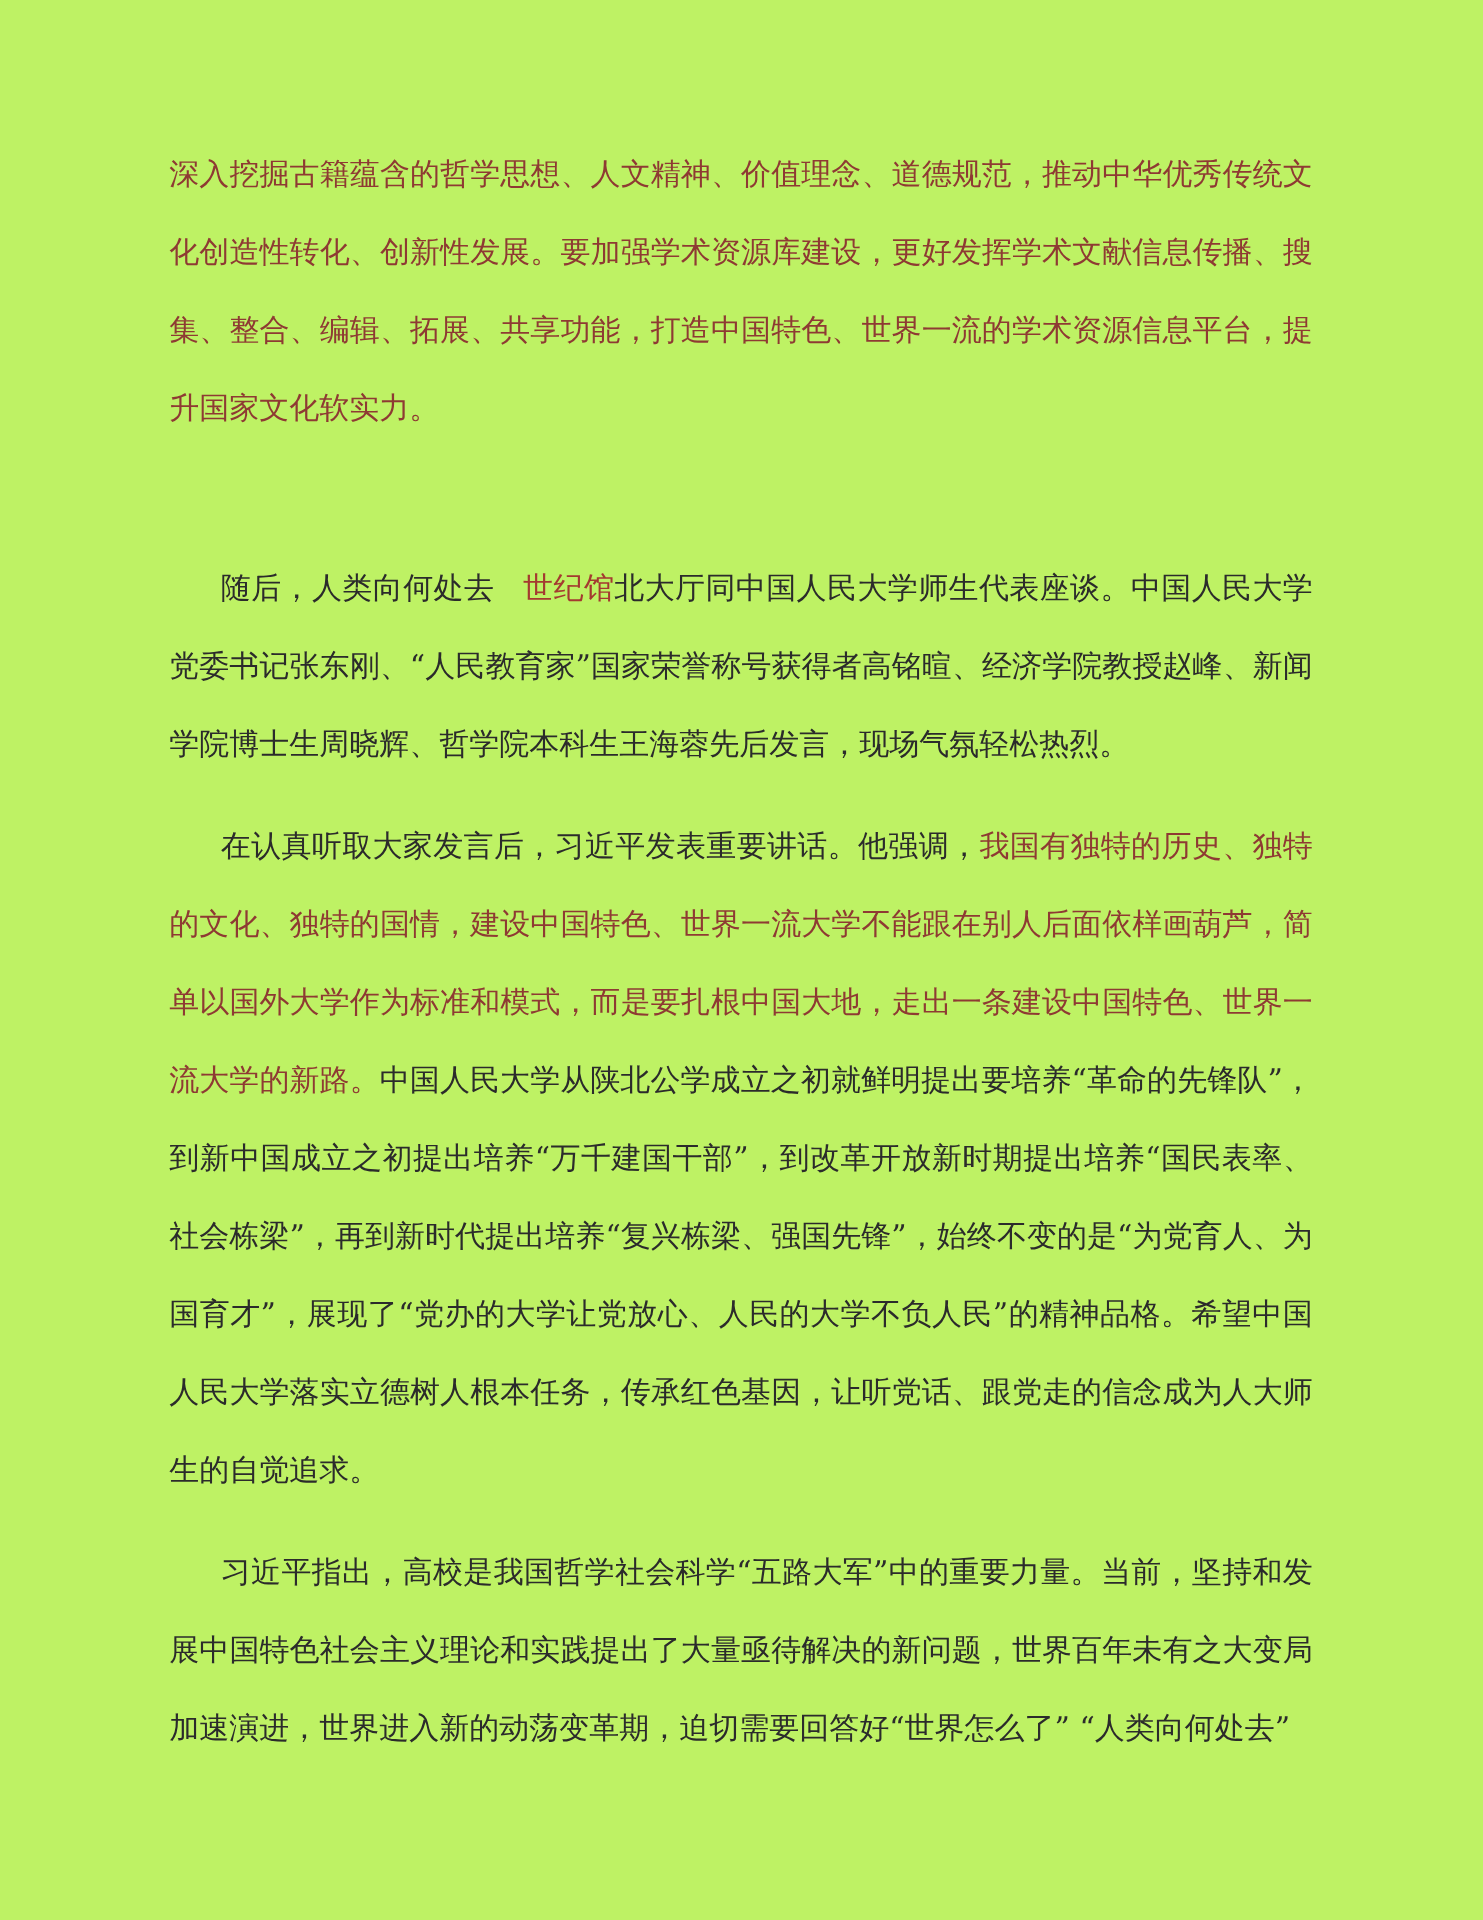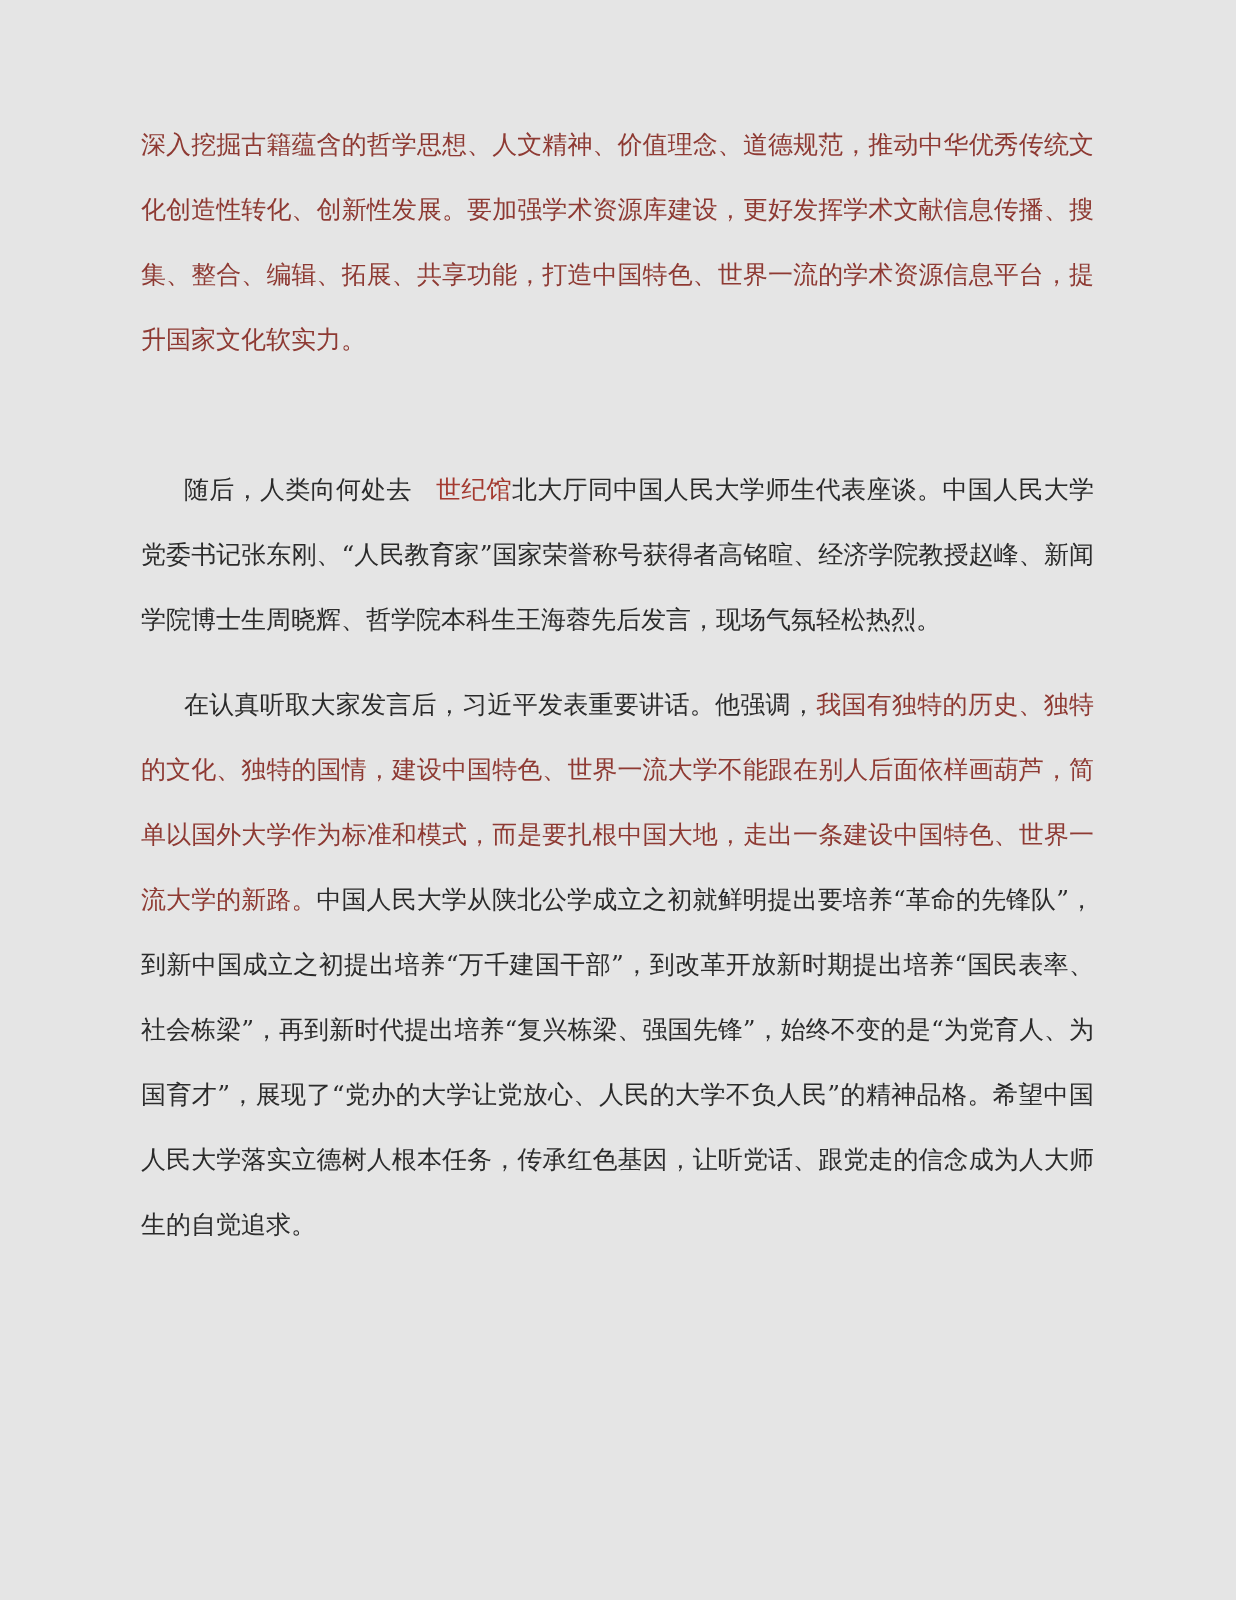--- a/index.html
+++ b/index.html
@@ -5,21 +5,21 @@
   html, body {
     margin: 0;
     padding: 0;
     background: #ffffff;
   }
   .page {
     position: relative;
     width: 1236px;
     height: 1600px;
     margin: 0 auto;
-    background: #e5e5e5;
+    background: #bef264;
     box-sizing: border-box;
     padding: 112px 142px 0 141px;
     font-family: "DejaVu Serif", "Liberation Serif", serif;
     overflow: hidden;
   }
   .para {
     margin: 0 0 20px 0;
     font-size: 25px;
     line-height: 65px;
     text-align: justify;
@@ -39,14 +39,15 @@
 </style>
 </head>
 <body>
 
 <div class="page">
   <div id="doc-body">
       <p class="para"><span class="seg-red">深入挖掘古籍蕴含的哲学思想、人文精神、价值理念、道德规范，推动中华优秀传统文化创造性转化、创新性发展。要加强学术资源库建设，更好发挥学术文献信息传播、搜集、整合、编辑、拓展、共享功能，打造中国特色、世界一流的学术资源信息平台，提升国家文化软实力。</span></p>
       <div class="blank-line"></div>
       <p class="para indent"><span class="seg-black">随后，人类向何处去</span><span class="seg-term">世纪馆</span><span class="seg-black">北大厅同中国人民大学师生代表座谈。中国人民大学党委书记张东刚、“人民教育家”国家荣誉称号获得者高铭暄、经济学院教授赵峰、新闻学院博士生周晓辉、哲学院本科生王海蓉先后发言，现场气氛轻松热烈。</span></p>
       <p class="para indent"><span class="seg-black">在认真听取大家发言后，习近平发表重要讲话。他强调，</span><span class="seg-red">我国有独特的历史、独特的文化、独特的国情，建设中国特色、世界一流大学不能跟在别人后面依样画葫芦，简单以国外大学作为标准和模式，而是要扎根中国大地，走出一条建设中国特色、世界一流大学的新路。</span><span class="seg-black">中国人民大学从陕北公学成立之初就鲜明提出要培养“革命的先锋队”，到新中国成立之初提出培养“万千建国干部”，到改革开放新时期提出培养“国民表率、社会栋梁”，再到新时代提出培养“复兴栋梁、强国先锋”，始终不变的是“为党育人、为国育才”，展现了“党办的大学让党放心、人民的大学不负人民”的精神品格。希望中国人民大学落实立德树人根本任务，传承红色基因，让听党话、跟党走的信念成为人大师生的自觉追求。</span></p>
+      <p class="para indent"><span class="seg-black">习近平指出，高校是我国哲学社会科学“五路大军”中的重要力量。当前，坚持和发展中国特色社会主义理论和实践提出了大量亟待解决的新问题，世界百年未有之大变局加速演进，世界进入新的动荡变革期，迫切需要回答好“世界怎么了” “人类向何处去”</span></p>
     </div>
 </div>
 
 </body></html>

